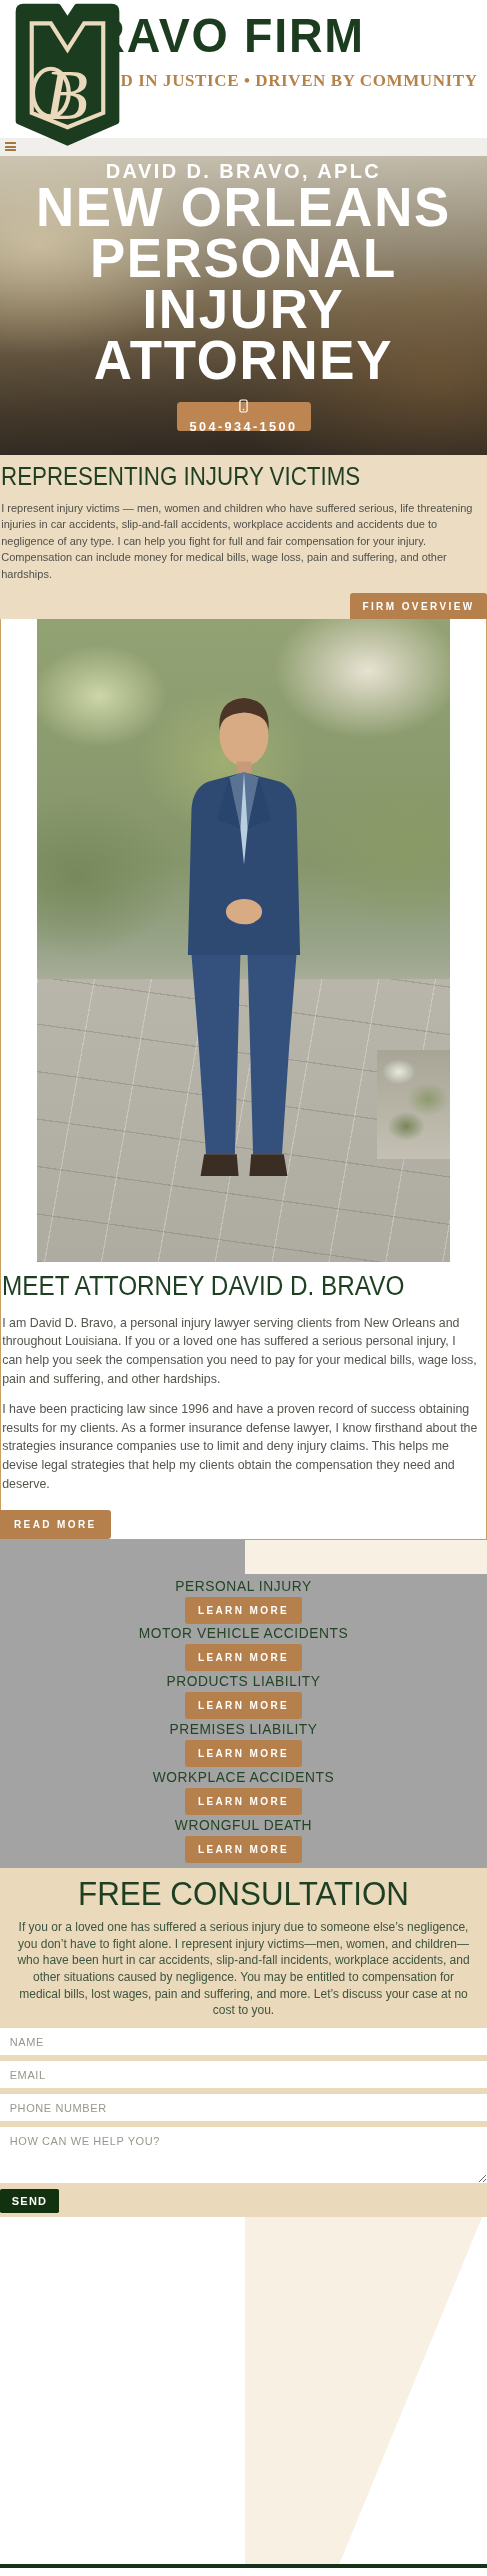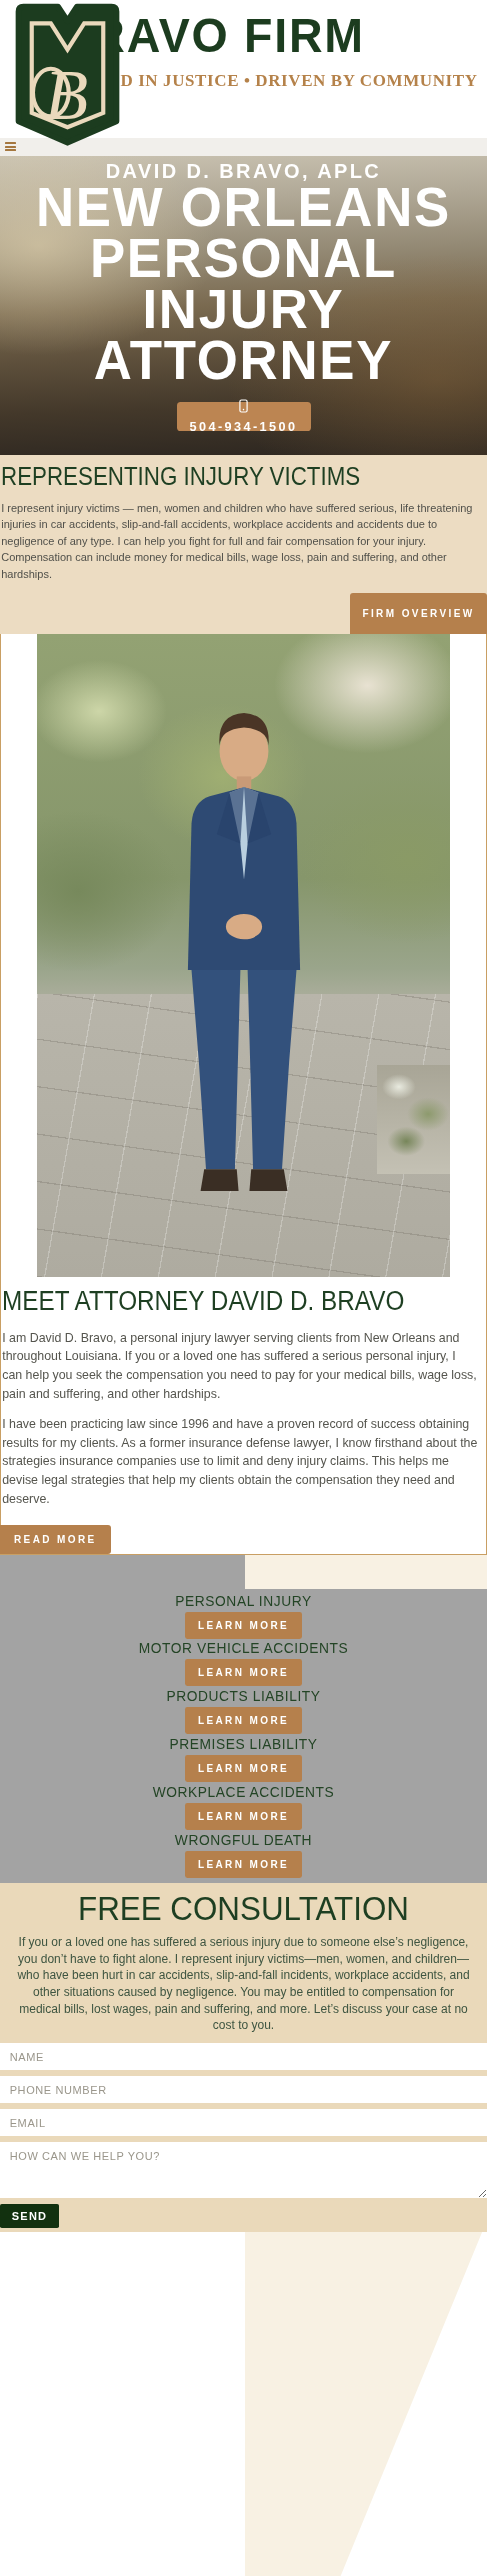--- a/index.html
+++ b/index.html
@@ -30,21 +30,21 @@
   .phone-btn{display:inline-flex;align-items:center;justify-content:center;gap:7.3px;margin-top:15.7px;
     width:134px;height:29px;background:#bc8552;border-radius:3.6px;color:#fff;font-size:12.7px;font-weight:bold;
     letter-spacing:2.4px;text-decoration:none;cursor:pointer;flex-direction:column;}
   .phone-icon{display:inline-flex;}
 
   
   .intro{background:#ecdcc2;padding:7.3px 0 0 1.2px;}
   .intro h2{margin:0;font-size:25.4px;font-weight:400;color:#1e3f22;letter-spacing:0;transform:scaleX(.88);transform-origin:left center;white-space:nowrap;}
   .intro p{margin:8.5px 6px 11px 0;font-size:11px;line-height:1.5;color:#50504a;}
   .btn{border:0;background:#b5804c;color:#fff;font-family:inherit;font-weight:bold;font-size:10px;letter-spacing:2.4px;cursor:pointer;}
-  .firm-overview{display:block;margin-left:auto;width:137px;height:41px;border-radius:3px 3px 0 0;}
+  .firm-overview{display:block;margin-left:auto;width:137px;height:26px;border-radius:3px 3px 0 0;}
 
   
   .card{background:#fff;border-left:0.6px solid #c99f63;border-right:0.6px solid #c99f63;border-bottom:0.6px solid #c99f63;padding-bottom:0;}
   .photo{margin:0 36px;height:643px;position:relative;overflow:hidden;
      background:
        radial-gradient(97px 73px at 15% 12%, #cdd6a8, rgba(0,0,0,0) 70%),
        radial-gradient(133px 97px at 80% 8%, #e8e2d2, rgba(0,0,0,0) 70%),
        radial-gradient(121px 103px at 45% 22%, #9fae72, rgba(0,0,0,0) 70%),
        radial-gradient(157px 121px at 90% 35%, #8a9a66, rgba(0,0,0,0) 70%),
        radial-gradient(145px 115px at 10% 40%, #77895c, rgba(0,0,0,0) 70%),
@@ -199,22 +199,22 @@
       <div class="pa-label">WRONGFUL DEATH</div>
       <button class="btn learn-more">LEARN MORE</button>
     </div>
   </section>
 
   <section class="consult">
     <h2>FREE CONSULTATION</h2>
     <p>If you or a loved one has suffered a serious injury due to someone else’s negligence, you don’t have to fight alone. I represent injury victims—men, women, and children—who have been hurt in car accidents, slip-and-fall incidents, workplace accidents, and other situations caused by negligence. You may be entitled to compensation for medical bills, lost wages, pain and suffering, and more. Let’s discuss your case at no cost to you.</p>
     <form>
       <input type="text" placeholder="NAME" style="">
+      <input type="text" placeholder="EMAIL" style="">
       <input type="text" placeholder="PHONE NUMBER" style="">
-      <input type="text" placeholder="EMAIL" style="">
       <textarea placeholder="HOW CAN WE HELP YOU?" style=""></textarea>
       <button type="button" class="send-btn">SEND</button>
     </form>
   </section>
 
   <section class="deco">
     <div class="wedge"></div>
   </section>
 
   <footer>

